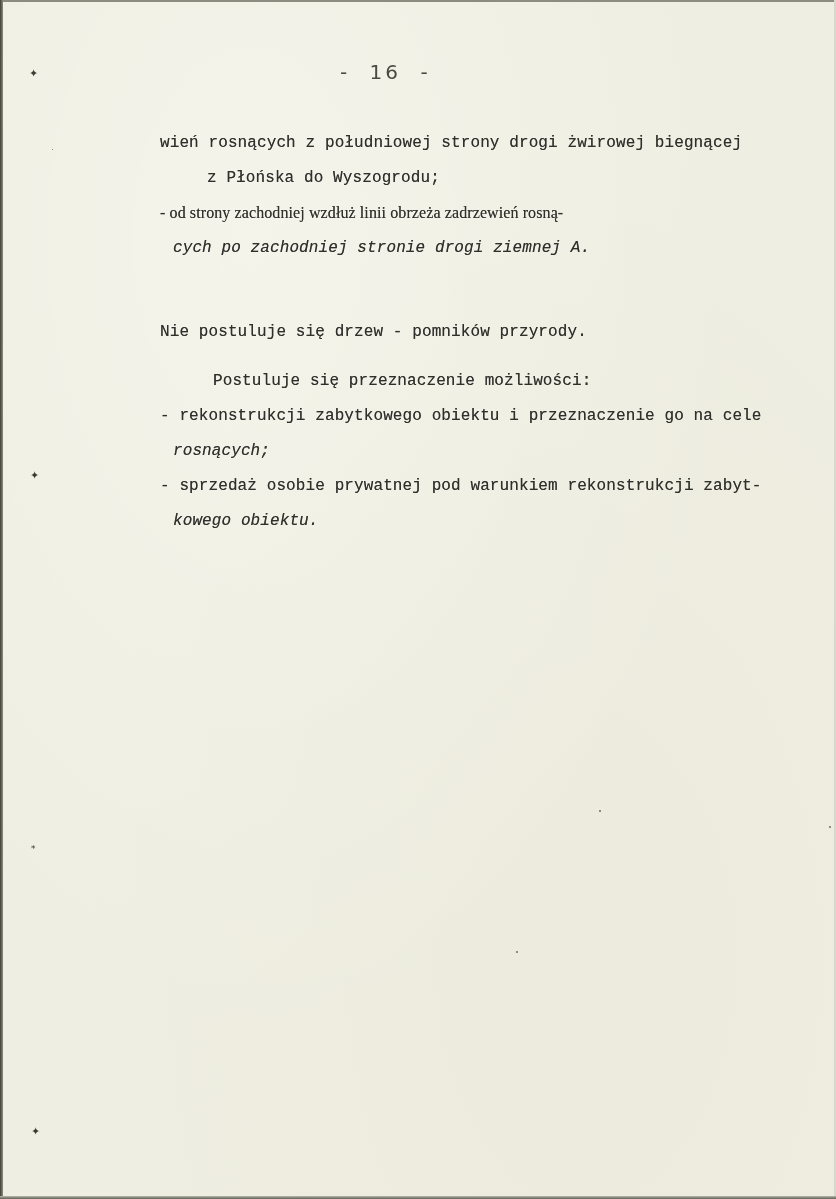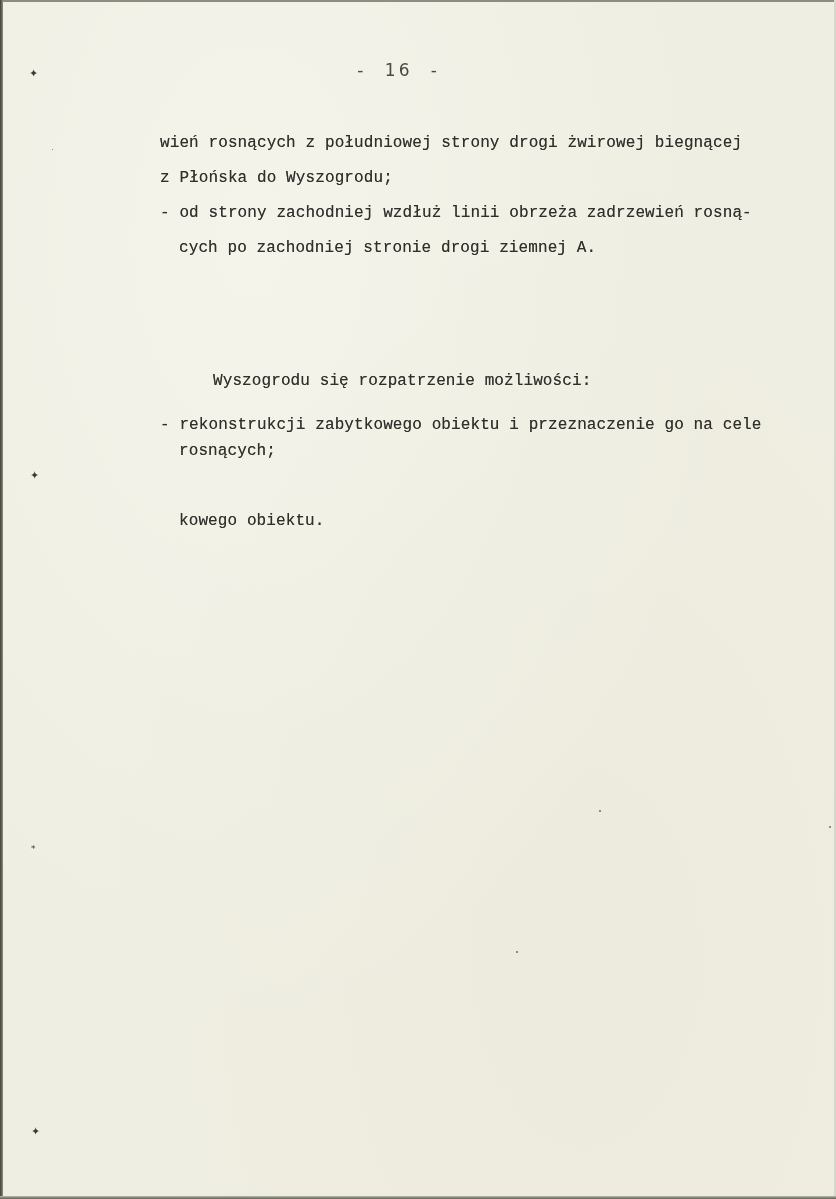--- a/index.html
+++ b/index.html
@@ -47,38 +47,38 @@
     position: absolute;
     left: 0; bottom: 0;
     width: 836px; height: 3px;
     background: linear-gradient(to bottom, #b9b9ab, #5d5f55);
   }
   .page-number {
     position: absolute;
     left: 340px;
     top: 60px;
     width: 100px;
-    text-align: right;
+    text-align: left;
     font-family: "DejaVu Sans", sans-serif;
-    font-size: 17px;
+    font-size: 20px;
     color: #4a4a44;
     letter-spacing: 3px;
     word-spacing: 10px;
   }
   .line {
     position: absolute;
     left: 160px;
     font-family: "Liberation Mono", "DejaVu Sans Mono", monospace;
     font-size: 16px;
     color: #2f2f2c;
     white-space: pre;
     letter-spacing: 0.1px;
     text-shadow: 0 0 0.4px rgba(40,40,35,0.6);
   }
-  .indent-hang { left: 179px; }
+  .indent-hang { left: 173px; font-style: italic; }
   .indent-para { left: 213px; }
   .mark {
     position: absolute;
     font-family: "DejaVu Sans", sans-serif;
     font-size: 11px;
     color: #3b3b36;
     line-height: 1;
   }
   .speck {
     position: absolute;
@@ -102,22 +102,24 @@
   <span class="mark" style="left:31px; top:1126px;">✦</span>
 
   <span class="speck" style="left:599px; top:810px;"></span>
   <span class="speck" style="left:516px; top:951px;"></span>
   <span class="speck" style="left:829px; top:826px;"></span>
   <span class="speck" style="left:52px; top:149px; width:1px; height:1px;"></span>
 
   <div class="page-number">- 16 -</div>
 
   <div class="line" style="top:134px;">wień rosnących z południowej strony drogi żwirowej biegnącej</div>
-  <div class="line" style="top:169px;">z Płońska do Wyszogrodu;</div>
-  <div class="line" style="top:204px;">- od strony zachodniej wzdłuż linii obrzeża zadrzewień rosną-</div>
+  <div class="line" style="top:169px;margin-left:47px;">z Płońska do Wyszogrodu;</div>
+  <div class="line" style="top:204px;font-family:Liberation Serif, serif;">- od strony zachodniej wzdłuż linii obrzeża zadrzewień rosną-</div>
   <div class="line indent-hang" style="top:239px;">cych po zachodniej stronie drogi ziemnej A.</div>
 
+  <div class="line" style="top:323px;">Nie postuluje się drzew - pomników przyrody.</div>
 
-  <div class="line indent-para" style="top:372px;">Wyszogrodu się rozpatrzenie możliwości:</div>
-  <div class="line" style="top:407px;margin-top:9px;">- rekonstrukcji zabytkowego obiektu i przeznaczenie go na cele</div>
+  <div class="line indent-para" style="top:372px;">Postuluje się przeznaczenie możliwości:</div>
+  <div class="line" style="top:407px;">- rekonstrukcji zabytkowego obiektu i przeznaczenie go na cele</div>
   <div class="line indent-hang" style="top:442px;">rosnących;</div>
+  <div class="line" style="top:477px;">- sprzedaż osobie prywatnej pod warunkiem rekonstrukcji zabyt-</div>
   <div class="line indent-hang" style="top:512px;">kowego obiektu.</div>
 </div>
 
 </body></html>

